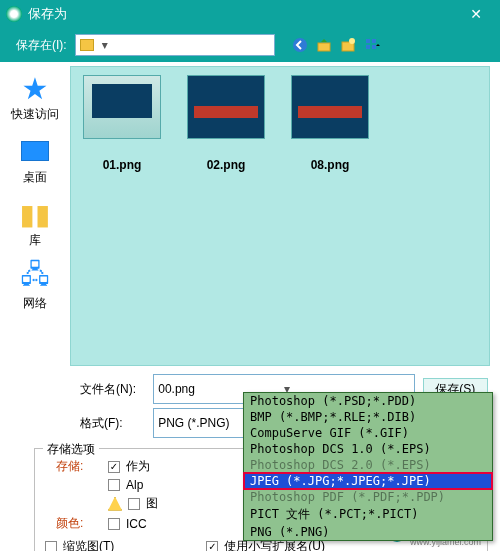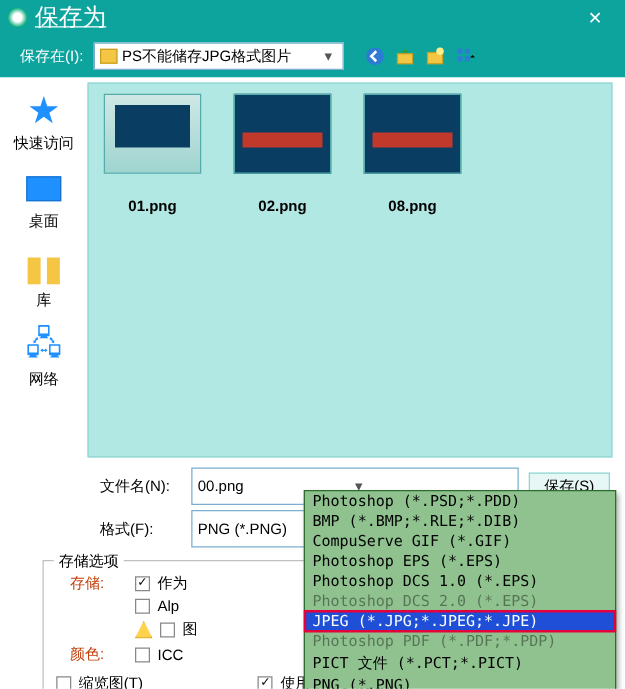--- a/index.html
+++ b/index.html
@@ -20,21 +20,21 @@
     align-items: center;
     color: #fff;
     padding: 0 6px;
   }
   .titlebar .app-icon {
     width: 16px; height: 16px;
     background: radial-gradient(circle, #fff 30%, #0a7 70%);
     border-radius: 50%;
     margin-right: 6px;
   }
-  .titlebar .title { flex: 1; font-size: 19px; text-decoration: underline; }
+  .titlebar .title { flex: 1; font-size: 13px; }
   .titlebar .close {
     width: 36px; height: 28px;
     display: flex; align-items: center; justify-content: center;
     font-size: 14px; color: #fff;
   }
   .toprow {
     background: #0da49e;
     height: 34px;
     display: flex;
     align-items: center;
@@ -175,21 +175,20 @@
 <div class="titlebar">
   <div class="app-icon"></div>
   <div class="title">保存为</div>
   <div class="close">✕</div>
 </div>
 
 <div class="toprow">
   <label>保存在(I):</label>
   <div class="folder-combo">
     <div class="fld-icon"></div>
-    <span>PS不能储存JPG格式图片</span>
     <div class="dd">▾</div>
   </div>
   <div class="toolbar-icons">
     <div class="ti ti-back">
       <svg viewBox="0 0 16 16">
           <circle cx="8" cy="8" r="7" fill="#2e7bd6"></circle>
           <path d="M9 4 L5 8 L9 12" stroke="#fff" stroke-width="2" fill="none"></path>
         </svg>
     </div>
     <div class="ti ti-up">
@@ -306,21 +305,20 @@
   <div class="warn-row">
     <span class="warn-icon"></span>
     <span>某些文档数据将无法用所选格式和选项保存。</span>
   </div>
 </div>
 
 <div class="format-dropdown">
   <div class="opt">Photoshop (*.PSD;*.PDD)</div>
   <div class="opt">BMP (*.BMP;*.RLE;*.DIB)</div>
   <div class="opt">CompuServe GIF (*.GIF)</div>
-  <div class="opt">Photoshop EPS (*.EPS)</div>
   <div class="opt">Photoshop DCS 1.0 (*.EPS)</div>
   <div class="opt faded">Photoshop DCS 2.0 (*.EPS)</div>
   <div class="opt sel">JPEG (*.JPG;*.JPEG;*.JPE)</div>
   <div class="opt faded">Photoshop PDF (*.PDF;*.PDP)</div>
   <div class="opt">PICT 文件 (*.PCT;*.PICT)</div>
   <div class="opt">PNG (*.PNG)</div>
 
 </div>
 
 <div class="watermark">

